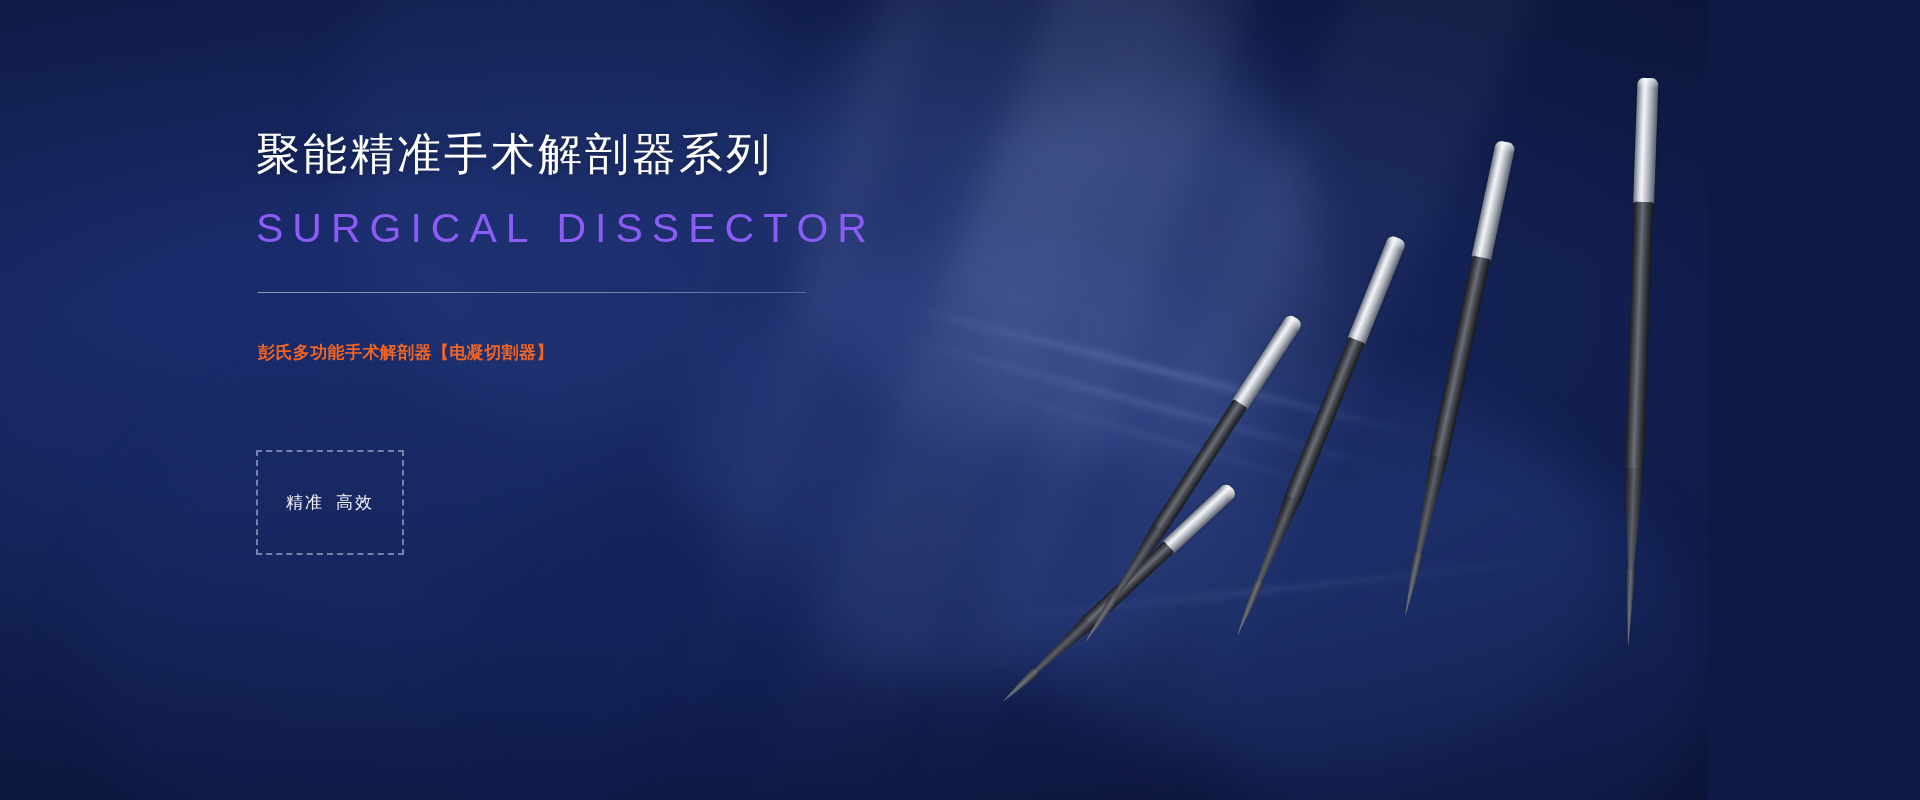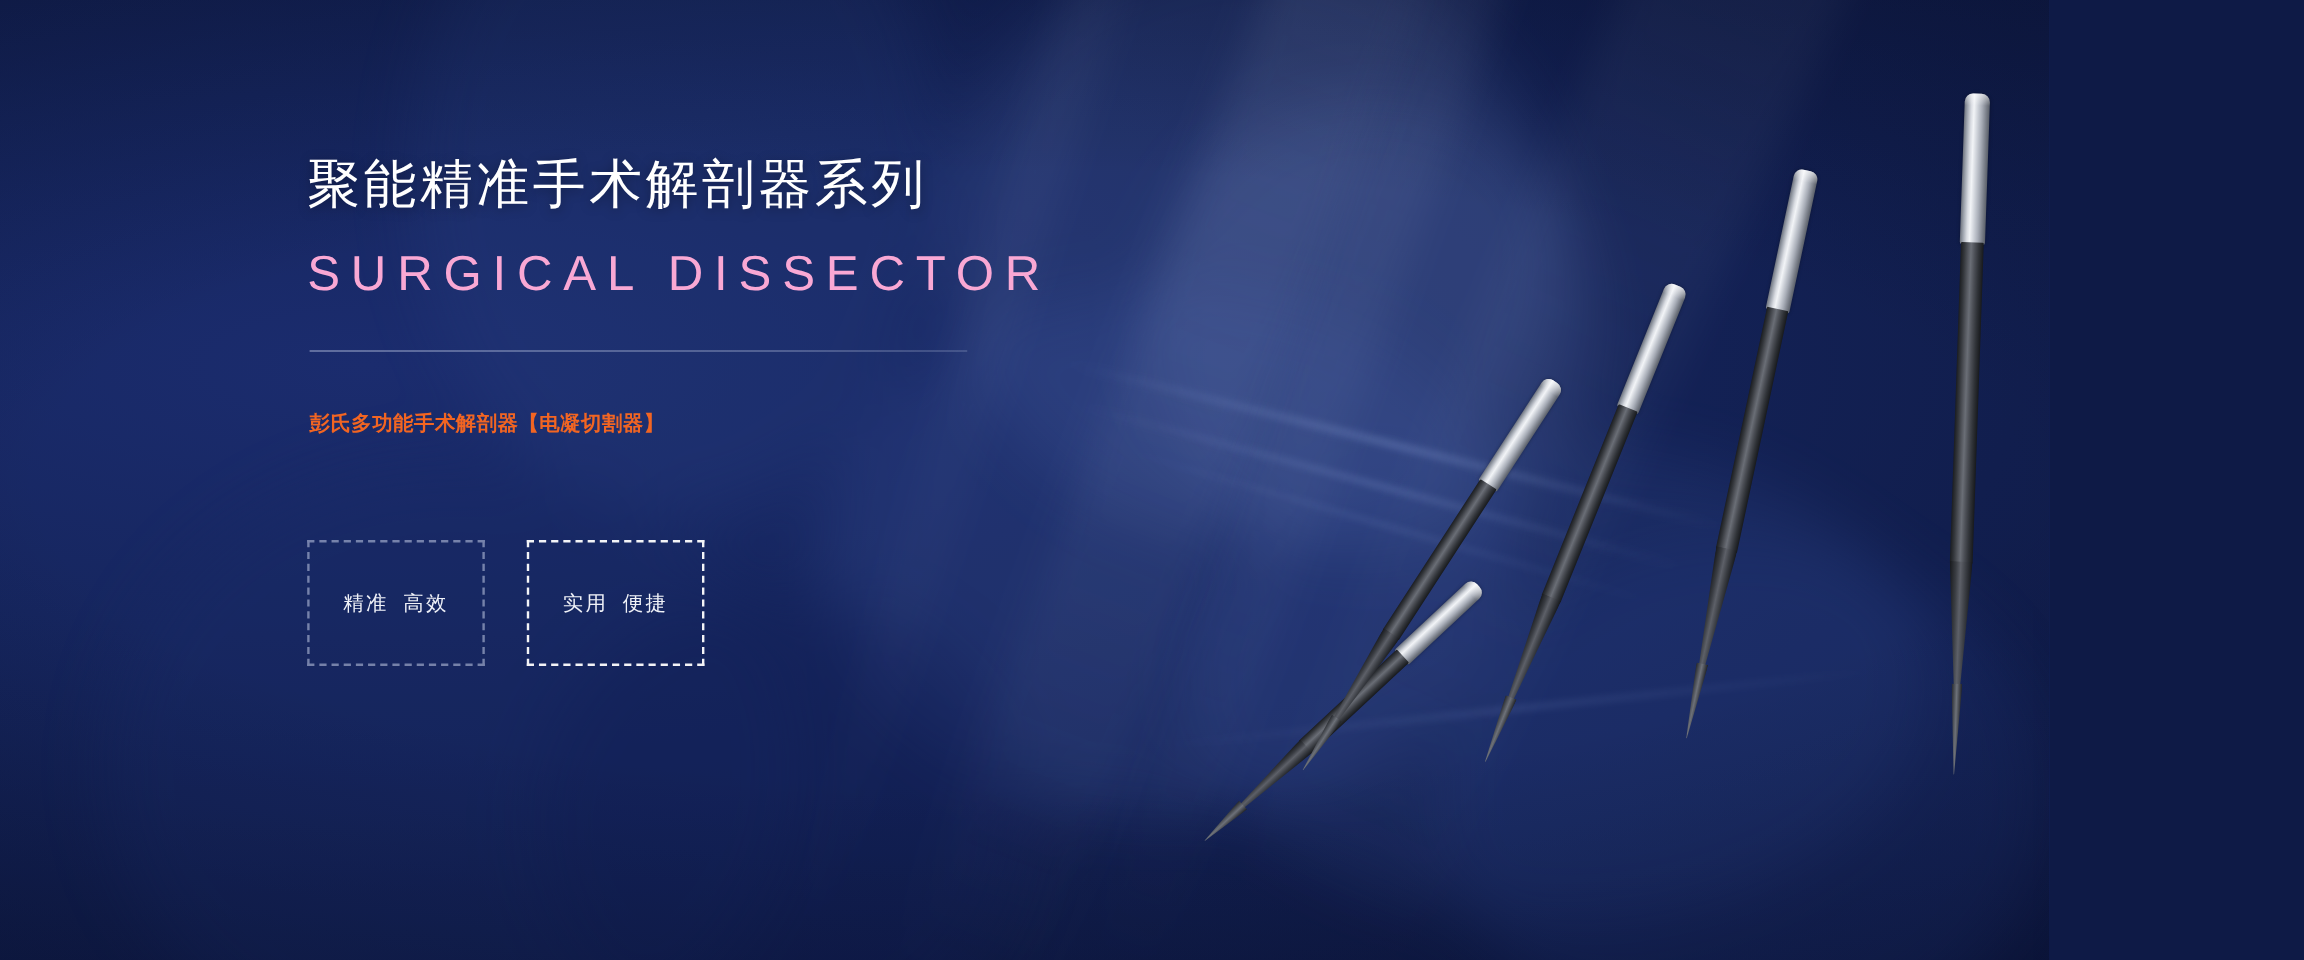--- a/index.html
+++ b/index.html
@@ -66,21 +66,21 @@
 
   .title-cn{
     position:absolute; left:0; top:130px;
     font-size:44px; font-weight:400; color:#ffffff;
     letter-spacing:3px; line-height:1.1;
     text-shadow:0 2px 10px rgba(0,0,0,.35);
     white-space:nowrap;
   }
   .title-en{
     position:absolute; left:0; top:206px;
-    font-size:41px; font-weight:300; color:#f9a8d4;
+    font-size:41px; font-weight:300; color:#8b5cf6;
     letter-spacing:9px; line-height:1.1;
     white-space:nowrap;
     text-align:center;
   }
   .divider{
     position:absolute; left:2px; top:292px;
     width:548px; height:1px;
     background:linear-gradient(to right, rgba(186,196,224,.72), rgba(186,196,224,.55) 70%, rgba(186,196,224,.35));
   }
   .subtitle{
@@ -230,22 +230,18 @@
 
     <div class="subtitle">彭氏多功能手术解剖器【电凝切割器】</div>
 
     <div class="features">
 
       <div class="feature">
         <span class="line">精准</span>
         <span class="line">高效</span>
       </div>
 
-      <div class="feature bright">
-        <span class="line">实用</span>
-        <span class="line">便捷</span>
-      </div>
 
 
     </div>
   </div>
 
 </div>
 
 </body></html>

